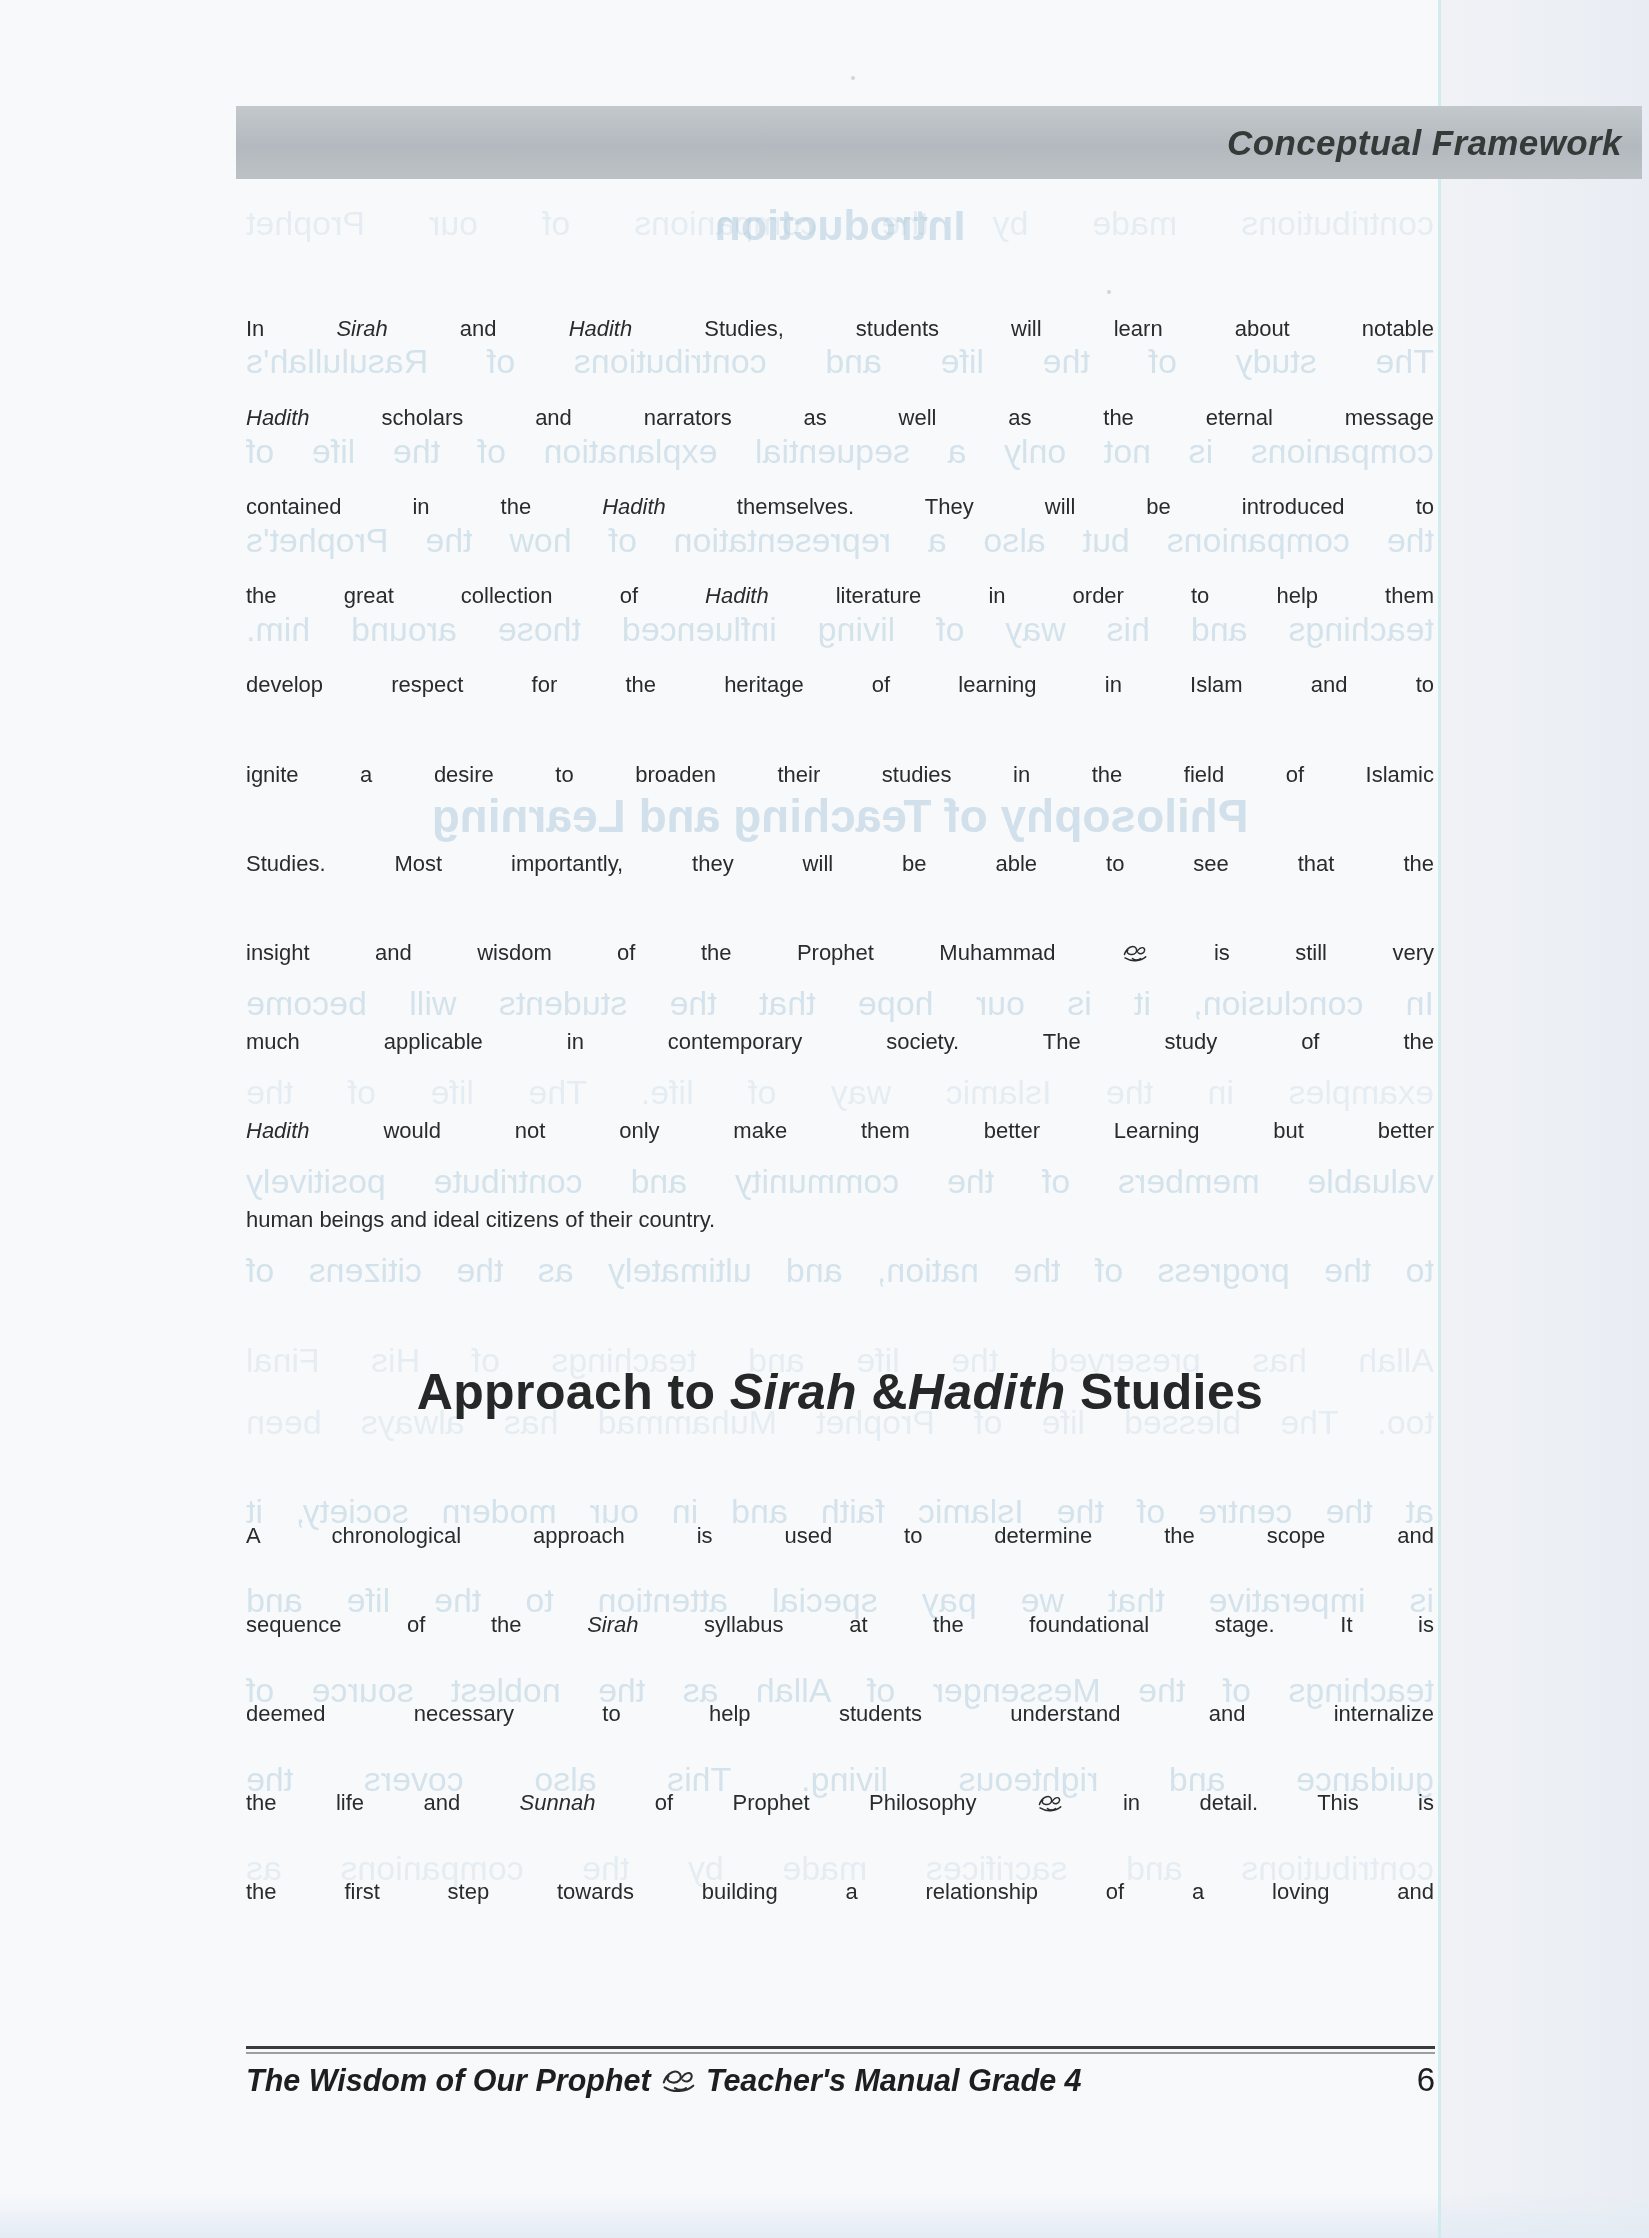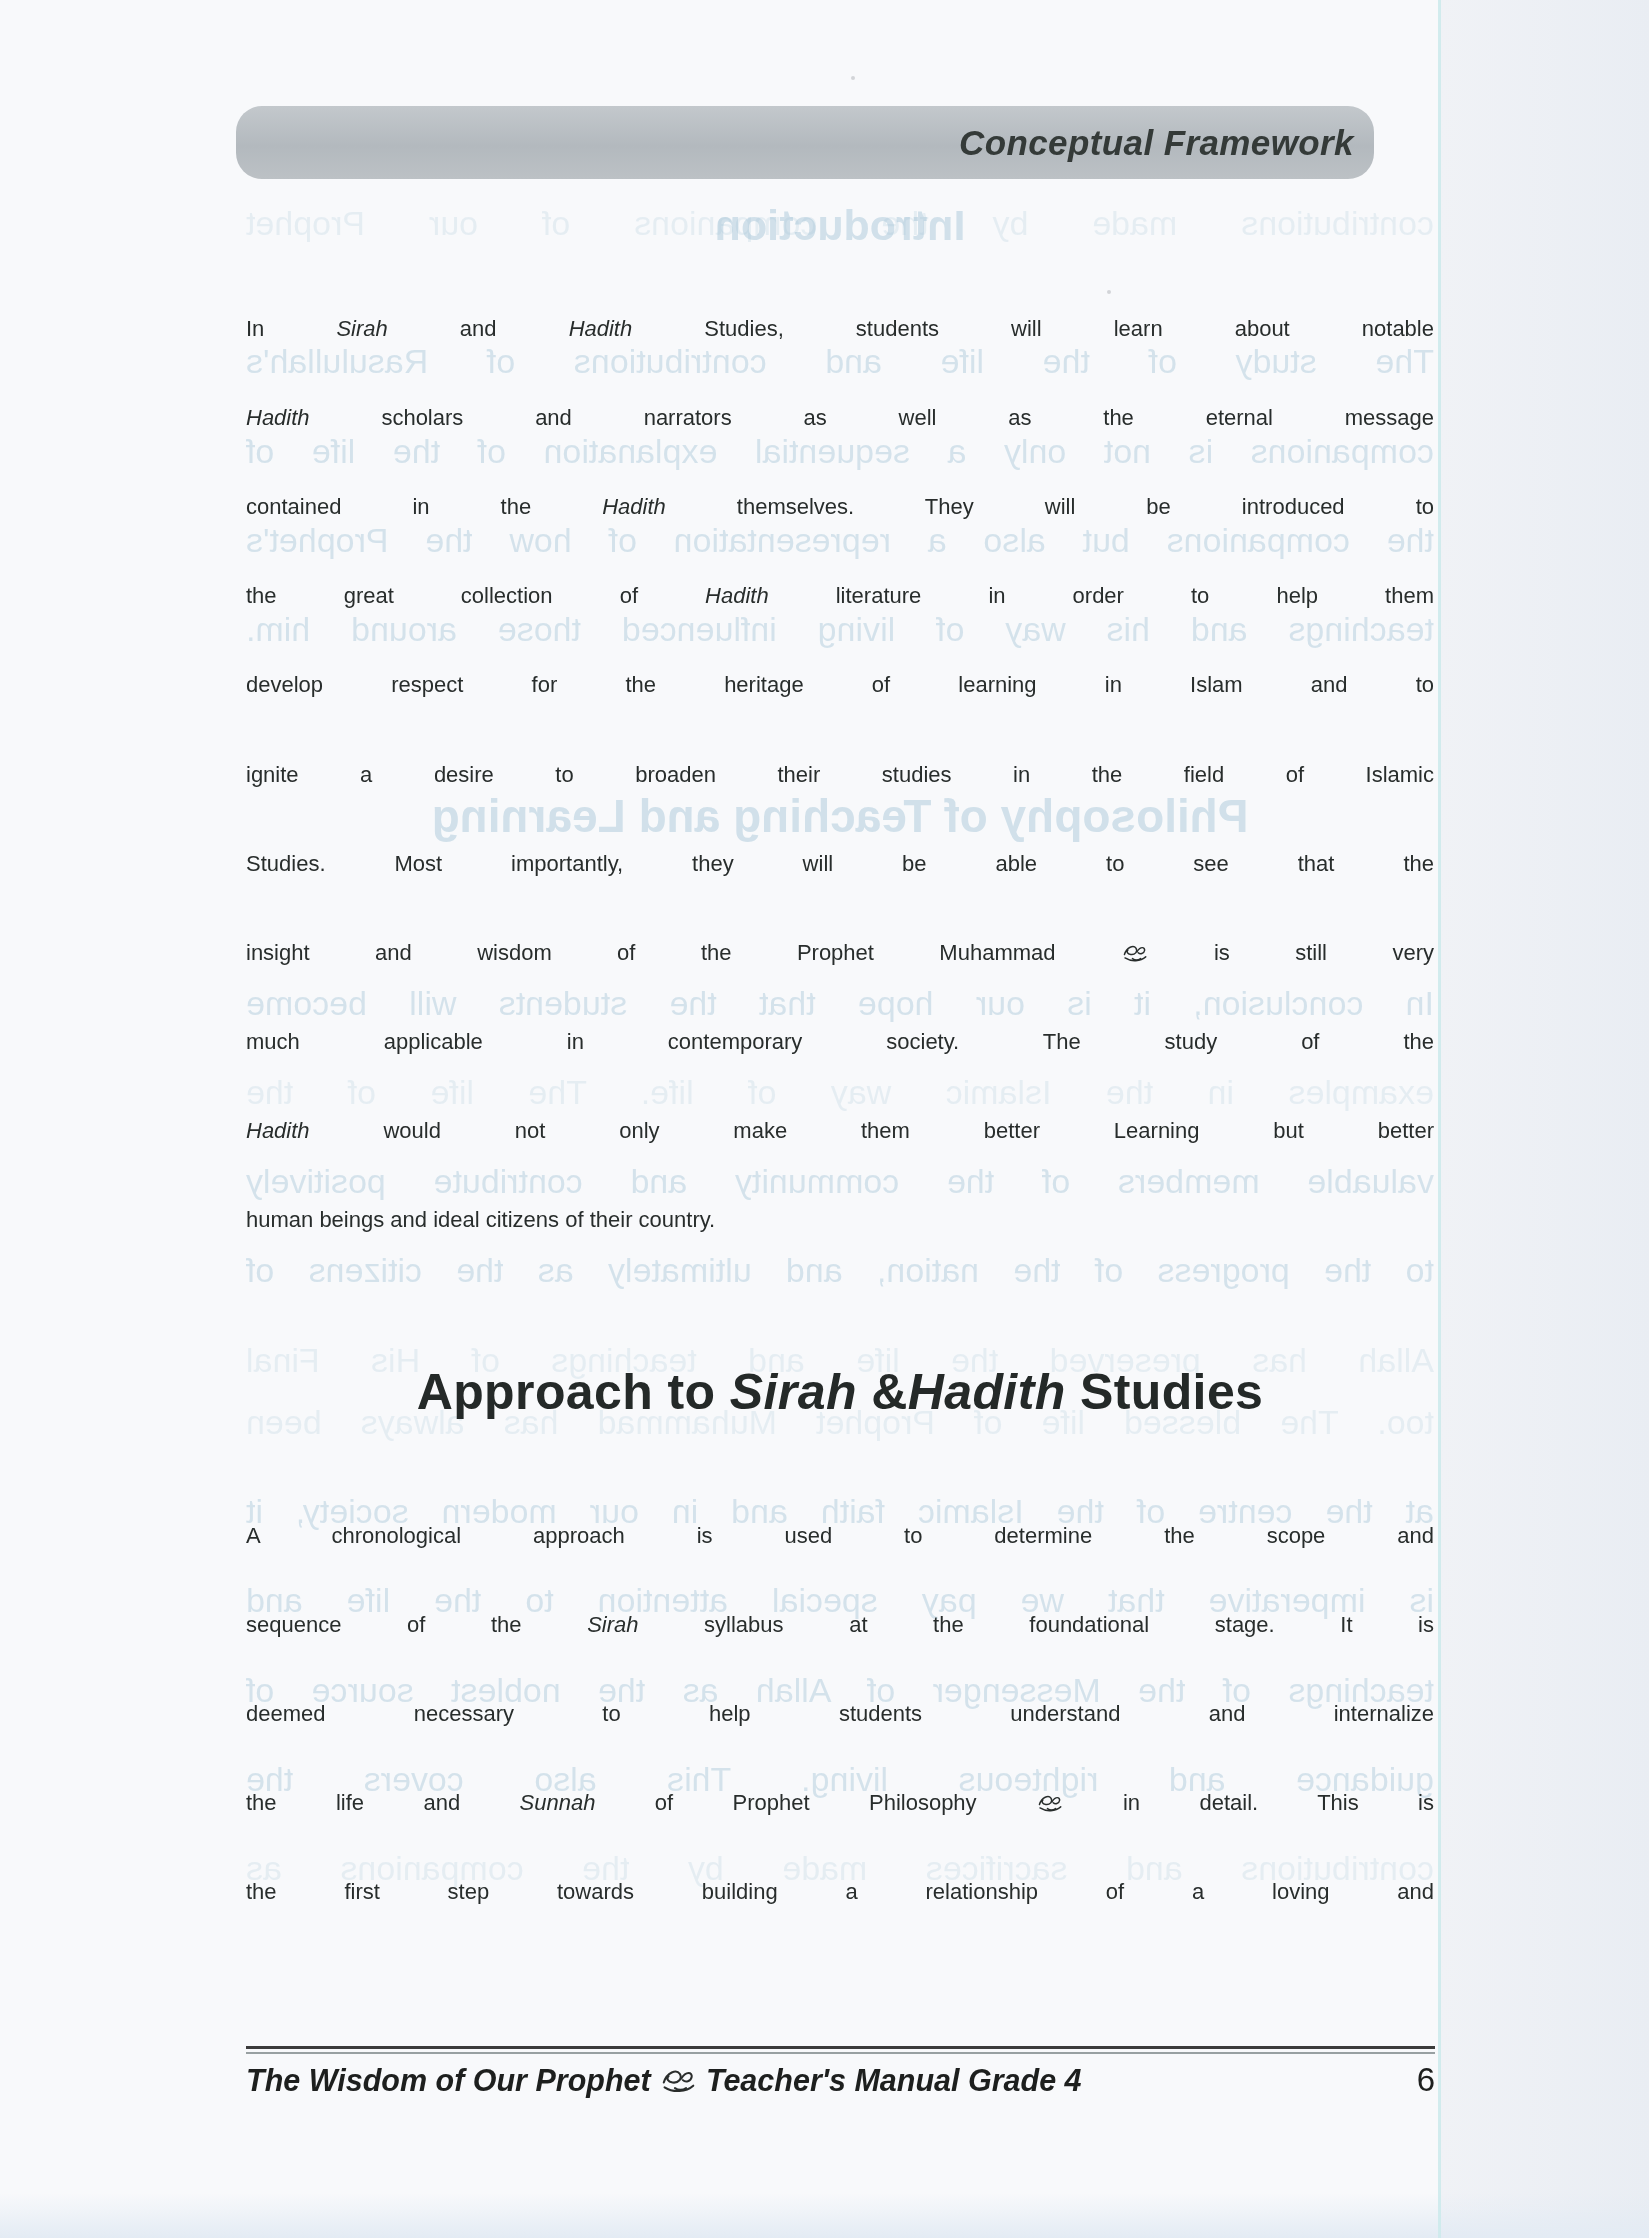--- a/index.html
+++ b/index.html
@@ -12,24 +12,24 @@
   .right-band{position:absolute;top:0;right:0;width:210px;height:100%;
     background:linear-gradient(to right,#f0f2f6,#e9edf3);}
   .bottom-band{position:absolute;left:0;bottom:0;width:100%;height:46px;
     background:linear-gradient(to bottom,rgba(227,235,244,0),#e3ebf4);}
   .cyan-line{position:absolute;top:0;left:1438px;width:2.5px;height:100%;
     background:#cdeaec;opacity:.9;}
   .speck{position:absolute;width:4.1px;height:4.1px;border-radius:50%;
     background:#b9bdc2;opacity:.6;}
 
   
-  .header-bar{position:absolute;left:236px;top:106px;width:1138px;height:73px;
+  .header-bar{position:absolute;left:236px;top:106px;width:1406px;height:73px;
     background:linear-gradient(180deg,#c3c8cc,#b3b9be 55%,#bcc1c5);
     display:flex;align-items:center;justify-content:flex-end;
-    padding-right:20px;box-sizing:border-box;border-radius:26px;}
+    padding-right:20px;box-sizing:border-box;}
   .header-label{font-style:italic;font-weight:700;font-size:35px;
     color:#343a38;letter-spacing:0.4px;}
 
   
   .bline{position:absolute;left:246px;width:1188px;
     font-size:22px;line-height:1.25;color:#282d2c;
     text-align:justify;text-align-last:justify;}
   .bline.nojust{text-align:left;text-align-last:left;}
   .it{font-style:italic;}
 

